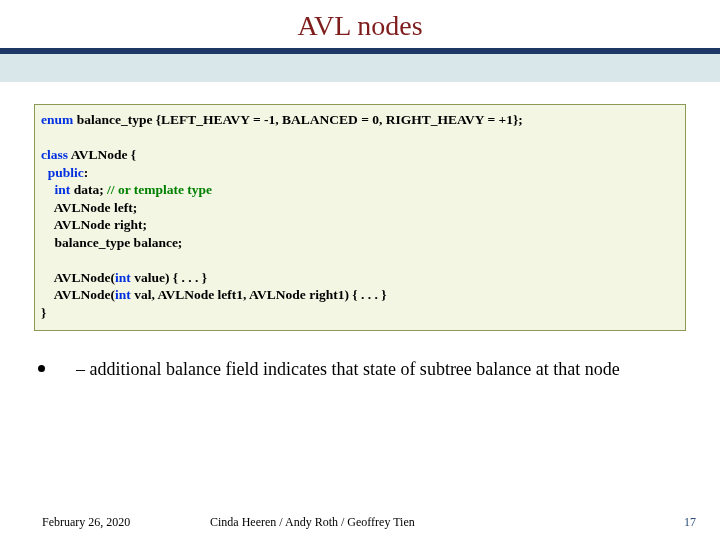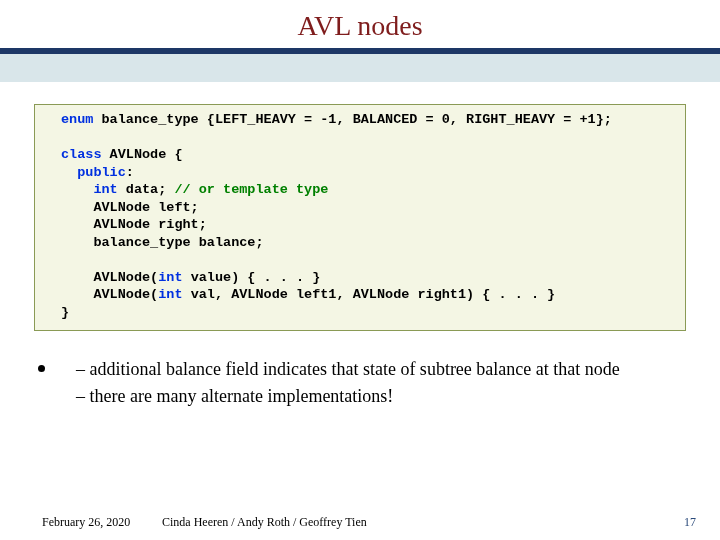--- a/index.html
+++ b/index.html
@@ -35,22 +35,22 @@
     height: 28px;
     background: #d9e6ea;
   }
   .content {
     flex: 1;
     padding: 22px 34px 10px 34px;
   }
   .codebox {
     background: #f4f6e4;
     border: 1px solid #8a9a55;
-    padding: 6px 10px 8px 26px;
-    font-family: Liberation Mono, monospace;
+    padding: 6px 10px 8px 6px;
+    font-family: Liberation Serif, serif;
     font-size: 13.5px;
     line-height: 1.3;
     white-space: pre;
     color: #000;
     margin-bottom: 6px;
   }
   .kw-enum, .kw-class, .kw-public, .kw-int { color: #0030e0; font-weight: bold; }
   .comment { color: #008000; font-weight: bold; }
   .bold { font-weight: bold; }
   .bullets {
@@ -78,20 +78,21 @@
   .sub > li::before {
     content: "– ";
   }
   .footer {
     display: flex;
     justify-content: space-between;
     align-items: center;
     padding: 0 24px 10px 42px;
     font-size: 12px;
     color: #000;
+    gap: 48px;
   }
   .footer .credits {
     flex: 1;
   }
   .footer .page {
     color: #2a4a7a;
     min-width: 24px;
     text-align: right;
   }
   .footer .date {
@@ -119,21 +120,20 @@
 <span class="bold">    balance_type balance;</span>
 
 <span class="bold">    AVLNode(</span><span class="kw-int">int</span><span class="bold"> value) { . . . }</span>
 <span class="bold">    AVLNode(</span><span class="kw-int">int</span><span class="bold"> val, AVLNode left1, AVLNode right1) { . . . }</span>
 <span class="bold">}</span></div>
 
     <ul class="bullets">
       <li>
         <ul class="sub">
           <li>additional balance field indicates that state of subtree balance at that node</li>
-          <li>there are many alternate implementations!</li>
         </ul>
       </li>
     </ul>
   </div>
 
   <div class="footer">
     <span class="date">February 26, 2020</span>
     <span class="credits">Cinda Heeren / Andy Roth / Geoffrey Tien</span>
     <span class="page">17</span>
   </div>

